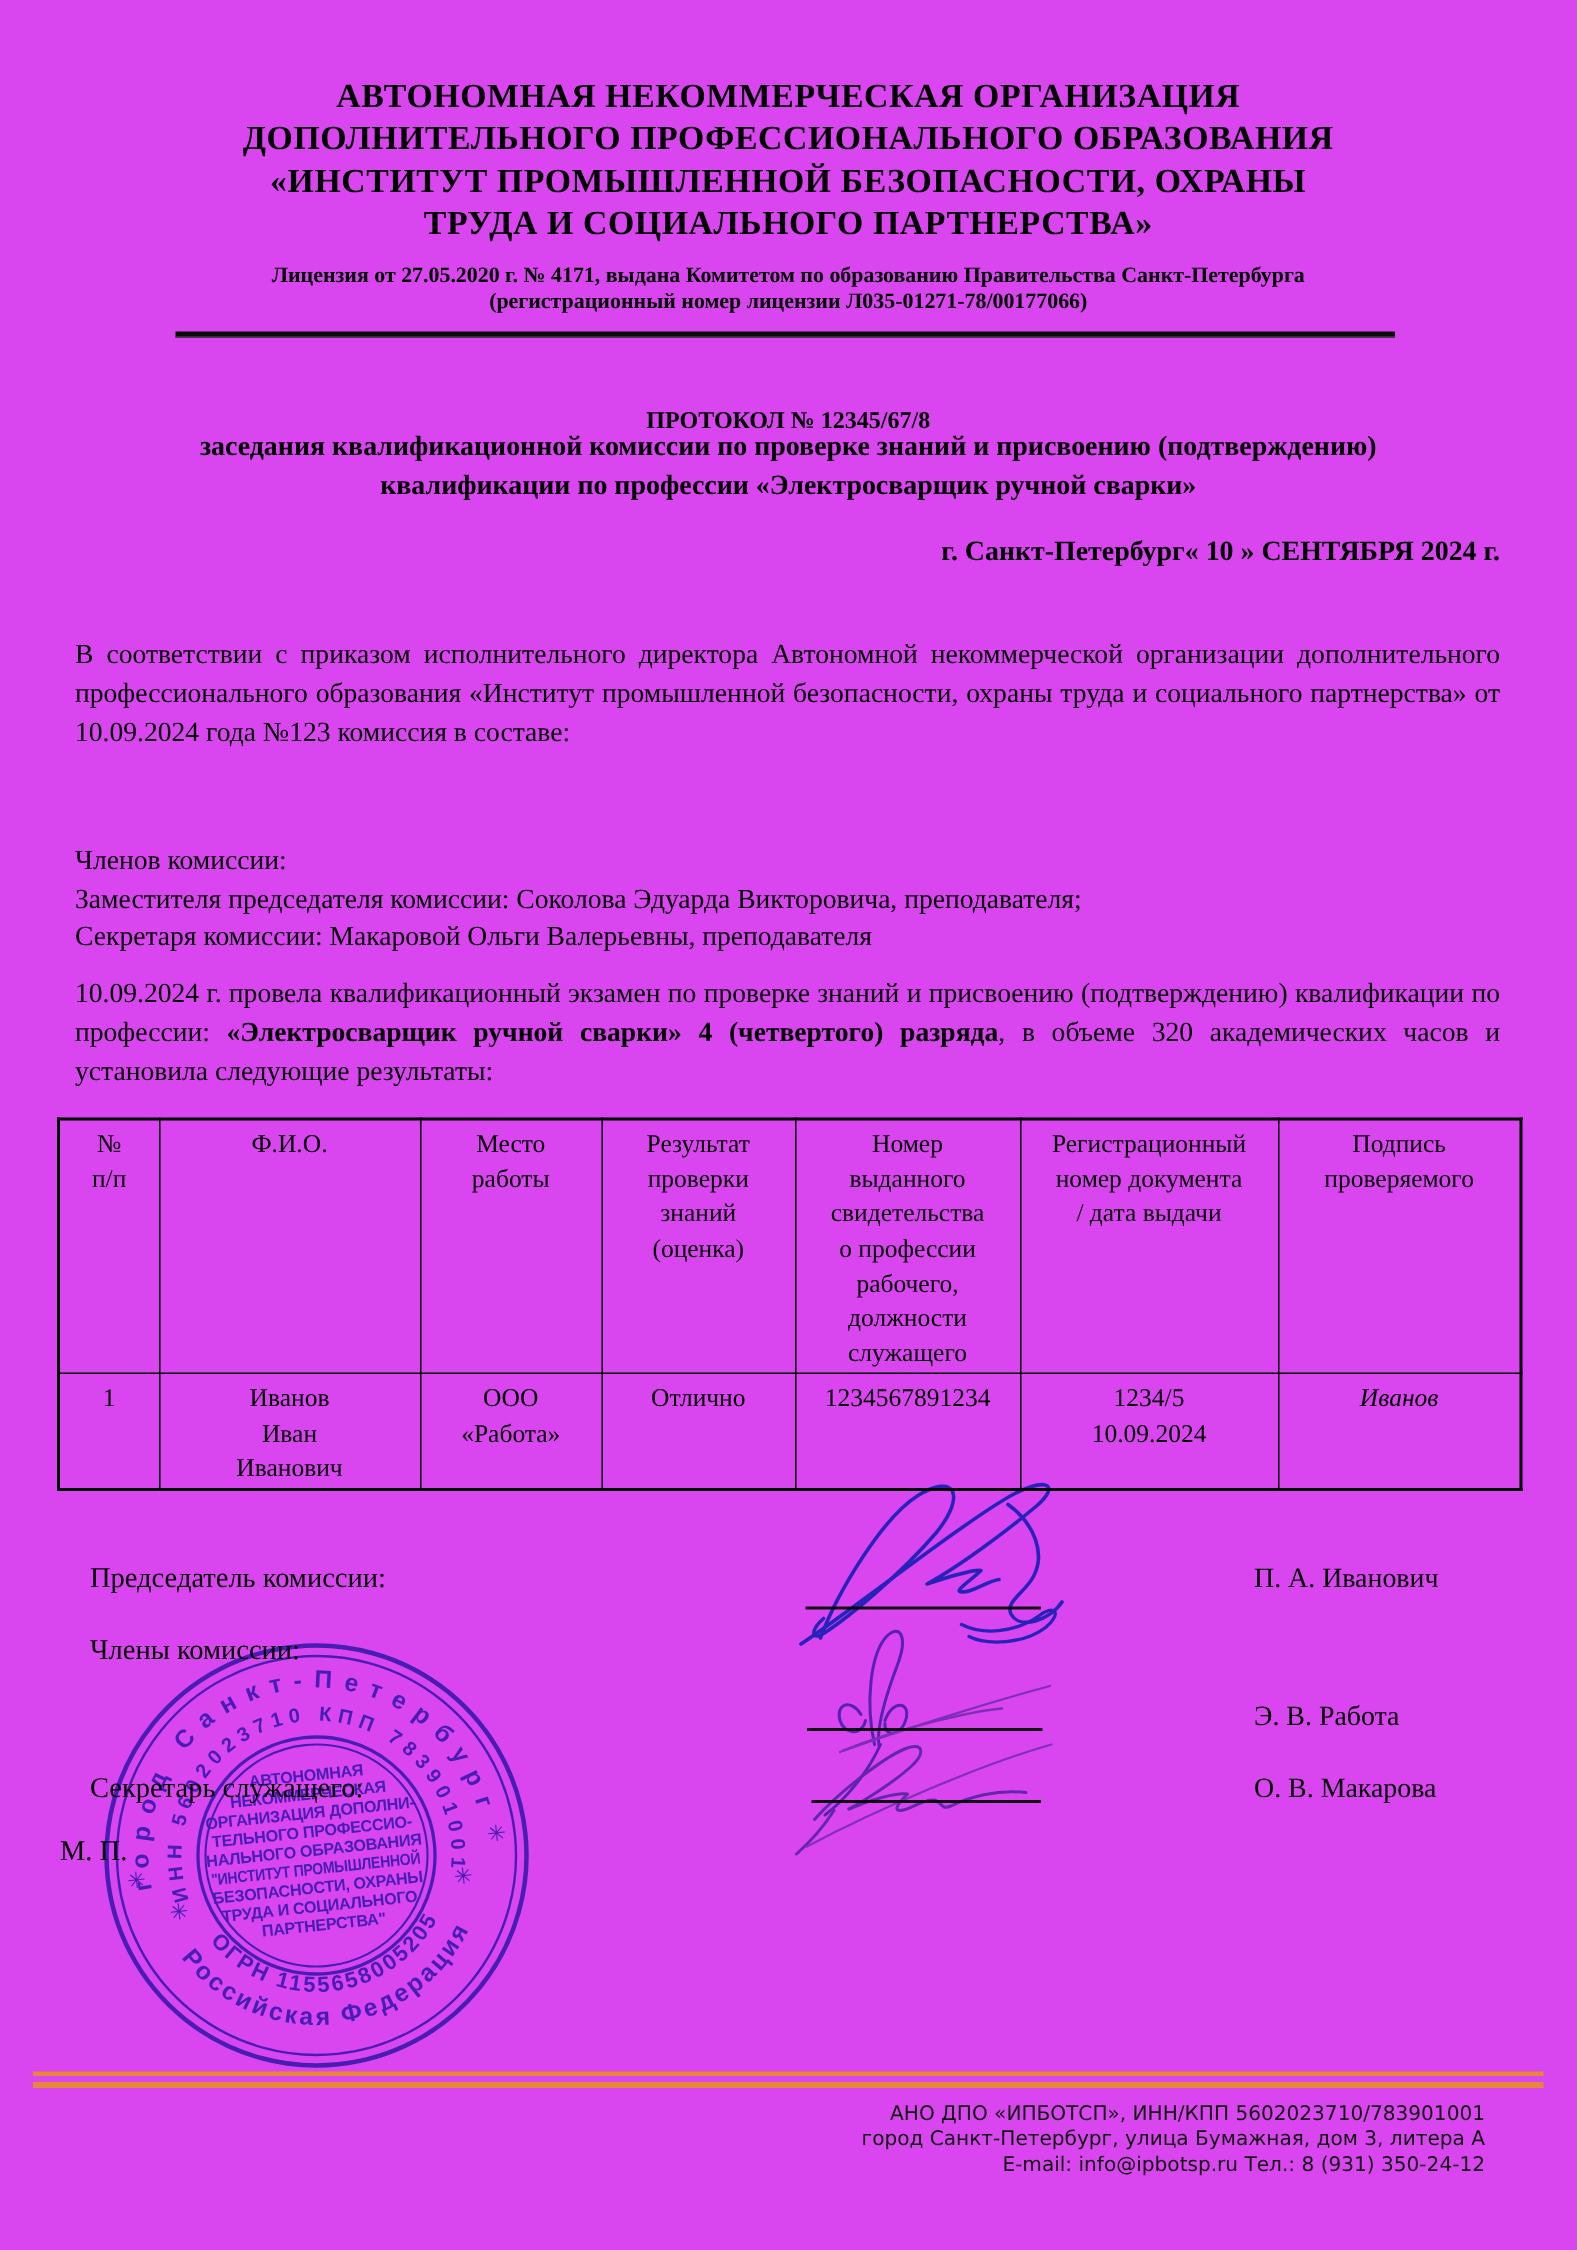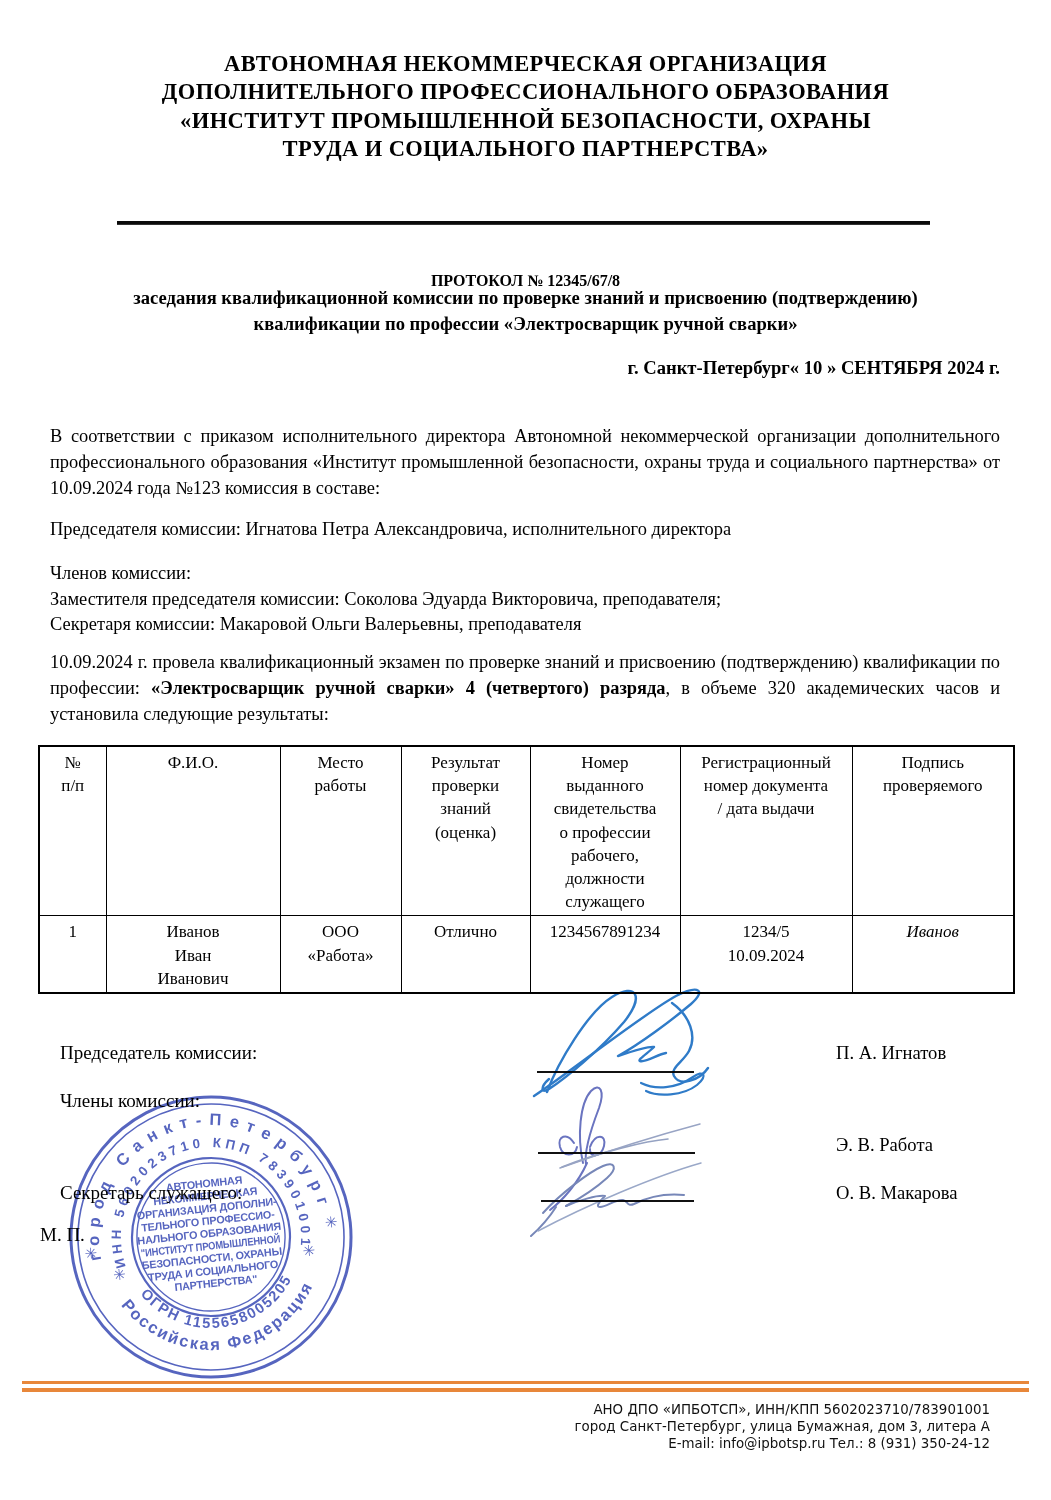--- a/index.html
+++ b/index.html
@@ -1,17 +1,17 @@
 <!DOCTYPE html>
 <html><head>
 <meta charset="utf-8">
 <style>
   html,body{margin:0;padding:0;background:#777;}
   .page{
-    position:relative;width:1051px;height:1500px;background:#ffffff;
+    position:relative;width:1051px;height:1500px;background:#d946ef;
     margin:0 auto;overflow:hidden;color:#000;
     font-family:"Liberation Serif",serif;
     -webkit-font-smoothing:antialiased;
   }
   .pre{white-space:pre-line;}
   .center{text-align:center;}
   .bold{font-weight:bold;}
 
   .org-name{position:absolute;left:0;top:50px;width:100%;
     font-size:22.5px;font-weight:bold;line-height:28.4px;letter-spacing:.4px;}
@@ -72,33 +72,34 @@
 </style>
 </head>
 <body>
 
 <div class="page">
 
   <div class="org-name center pre">АВТОНОМНАЯ НЕКОММЕРЧЕСКАЯ ОРГАНИЗАЦИЯ
 ДОПОЛНИТЕЛЬНОГО ПРОФЕССИОНАЛЬНОГО ОБРАЗОВАНИЯ
 «ИНСТИТУТ ПРОМЫШЛЕННОЙ БЕЗОПАСНОСТИ, ОХРАНЫ
 ТРУДА И СОЦИАЛЬНОГО ПАРТНЕРСТВА»</div>
+  <div class="license center pre">Лицензия от 27.05.2020 г. № 4171, выдана Комитетом по образованию Правительства Санкт-Петербурга
+(регистрационный номер лицензии Л035-01271-78/00177066)</div>
   <div class="header-rule"></div>
 
   <div class="title center">ПРОТОКОЛ № 12345/67/8</div>
   <div class="subtitle center pre">заседания квалификационной комиссии по проверке знаний и присвоению (подтверждению)
 квалификации по профессии «Электросварщик ручной сварки»</div>
 
   <div class="place-date">
     <span>г. Санкт-Петербург</span>
     <span>« 10 » СЕНТЯБРЯ 2024 г.</span>
   </div>
 
   <p class="body-text p1">В соответствии с приказом исполнительного директора Автономной некоммерческой организации дополнительного профессионального образования «Институт промышленной безопасности, охраны труда и социального партнерства» от 10.09.2024 года №123 комиссия в составе:</p>
-  <p class="body-text chairman-line">Председателя комиссии: Игнатова Петра Александровича, исполнительного директора</p>
   <p class="body-text members-block pre">Членов комиссии:
 Заместителя председателя комиссии: Соколова Эдуарда Викторовича, преподавателя;
 Секретаря комиссии: Макаровой Ольги Валерьевны, преподавателя</p>
   <p class="body-text p2"><span>10.09.2024 г. провела квалификационный экзамен по проверке знаний и присвоению (подтверждению) квалификации по профессии: </span><span class="bold">«Электросварщик ручной сварки» 4 (четвертого) разряда</span><span>, в объеме 320 академических часов и установила следующие результаты:</span></p>
 
   <table class="results">
     <colgroup>
       <col style="width:67px">
         <col style="width:174px">
         <col style="width:121px">
@@ -141,21 +142,21 @@
       <td>Отлично</td>
       <td>1234567891234</td>
       <td>1234/5
 10.09.2024</td>
       <td class="sign-cell">Иванов</td>
     </tr>
   </tbody>
     </table>
 
   <div class="sig-label" style="top:1042px">Председатель комиссии:</div>
-  <div class="sig-name" style="top:1042px">П. А. Игнатов</div>
+  <div class="sig-name" style="top:1042px">П. А. Иванович</div>
   <div class="sig-underline" style="left:537px;top:1071px;width:157px"></div>
 
   <div class="sig-label" style="top:1090px">Члены комиссии:</div>
 
   <div class="sig-name" style="top:1134px">Э. В. Работа</div>
   <div class="sig-underline" style="left:538px;top:1152px;width:157px"></div>
 
   <div class="sig-label" style="top:1182px">Секретарь служащего:</div>
   <div class="sig-name" style="top:1182px">О. В. Макарова</div>
   <div class="sig-underline" style="left:541px;top:1200px;width:153px"></div>

